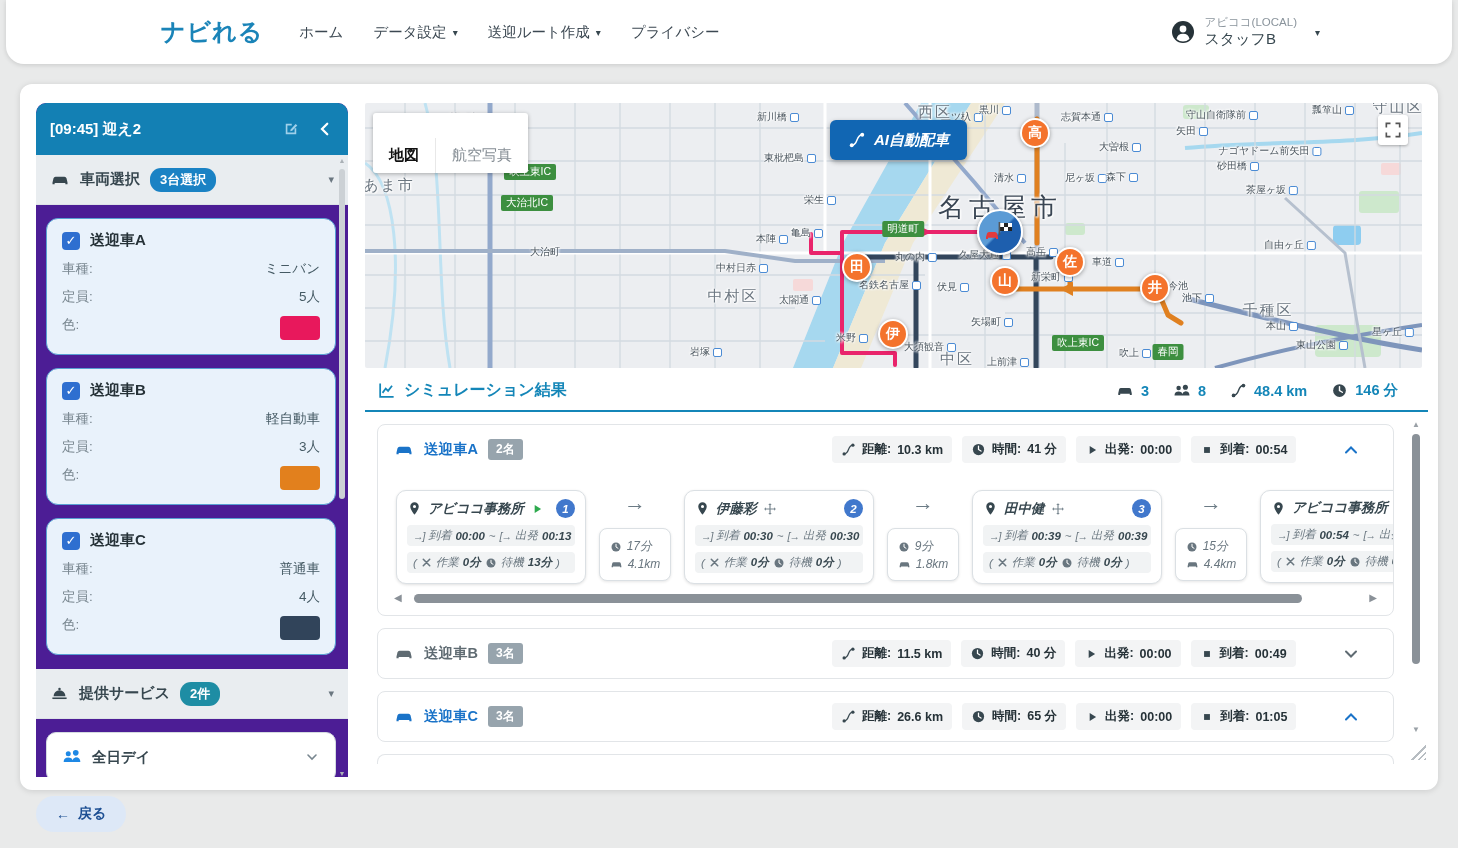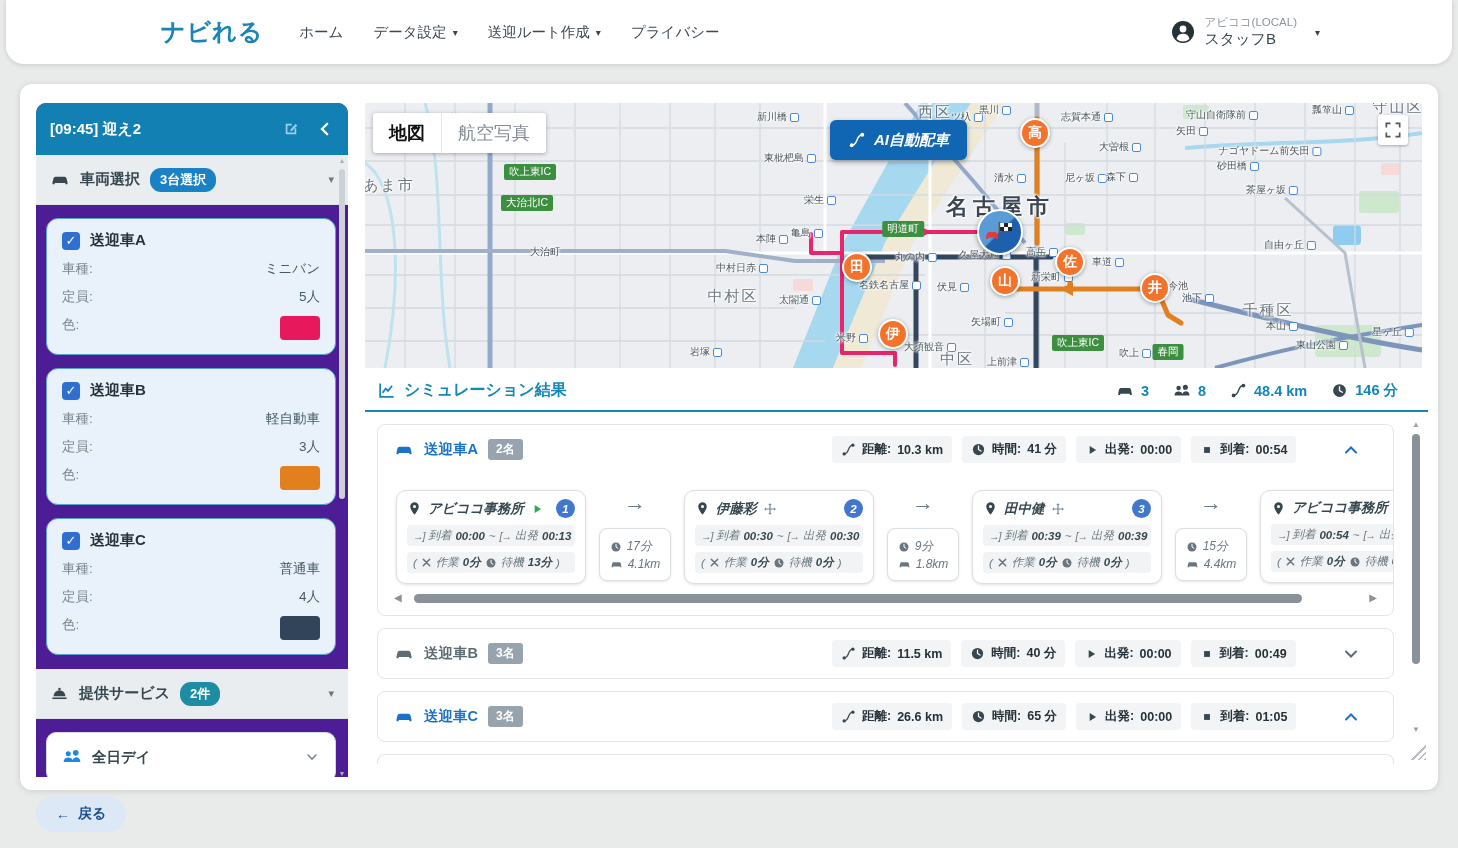--- a/index.html
+++ b/index.html
@@ -62,32 +62,32 @@
   .map { position:absolute; left:345px; top:19px; width:1057px; height:265px; background:#eceef1;
     overflow:hidden; border-radius:2px; cursor:grab; }
   .map svg.base { position:absolute; left:0; top:0; }
   .ml { position:absolute; transform:translate(-50%,-50%); white-space:nowrap; font-size:10px; color:#4a555e;
     text-shadow:0 0 3px #fff,0 0 3px #fff,1px 1px 2px #fff,-1px -1px 2px #fff; z-index:3; }
   .ml.k-s::after { content:""; display:inline-block; width:7px; height:7px; border:1.5px solid #4b8bd4;
     background:#fff; border-radius:2px; margin-left:3px; vertical-align:middle; }
   .ml.k-g { background:#3d8f40; color:#fff; font-size:10.5px; padding:1px 5px; border-radius:2px;
     text-shadow:none; }
   .ml.k-a { font-size:15px; color:#6b7680; letter-spacing:2px; }
-  .ml.k-c { font-size:22px; font-weight:bold; color:#3a4654; letter-spacing:5px; }
+  .ml.k-c { font-size:26px; font-weight:normal; color:#3a4654; letter-spacing:5px; }
   .marker { position:absolute; width:30px; height:30px; transform:translate(-50%,-50%); background:#f4732c;
     border:2px solid #fff; border-radius:50%; color:#fff; font-size:14px; font-weight:bold;
     display:flex; align-items:center; justify-content:center; box-shadow:0 1px 4px rgba(0,0,0,.35);
     z-index:5; cursor:pointer; }
   .start-marker { position:absolute; width:46px; height:46px; transform:translate(-50%,-50%);
     background:linear-gradient(135deg,#5b9bd5 48%,#1e5fae 52%); border:2px solid #fff; border-radius:50%;
     box-shadow:0 2px 5px rgba(0,0,0,.4); z-index:6; display:flex; align-items:center; justify-content:center;
     cursor:pointer; }
   .map-tabs { position:absolute; left:8px; top:10px; display:flex; background:#fff; border-radius:3px;
     box-shadow:0 1px 4px rgba(0,0,0,.3); z-index:8; }
-  .map-tab { padding:8px 16px; font-size:18px; cursor:pointer; }
+  .map-tab { padding:8px 16px; font-size:15px; cursor:pointer;margin-top:25px; }
   .map-tab.sel { font-weight:bold; color:#111; }
   .map-tab.unsel { color:#868e95; border-left:1px solid #e8e8e8; }
   .ai-btn { position:absolute; left:465px; top:17px; height:40px; padding:0 18px; background:#1166b3;
     border:none; border-radius:6px; color:#fff; font-size:15px; font-weight:bold;
     box-shadow:0 2px 5px rgba(0,0,0,.35); display:flex; align-items:center; gap:8px; z-index:8; cursor:pointer;
     font-family:inherit;font-style:italic; }
   .fs-btn { position:absolute; right:14px; top:12px; width:30px; height:30px; background:#fff; border:none;
     border-radius:3px; box-shadow:0 1px 3px rgba(0,0,0,.3); z-index:8; cursor:pointer;
     display:flex; align-items:center; justify-content:center; }
 

